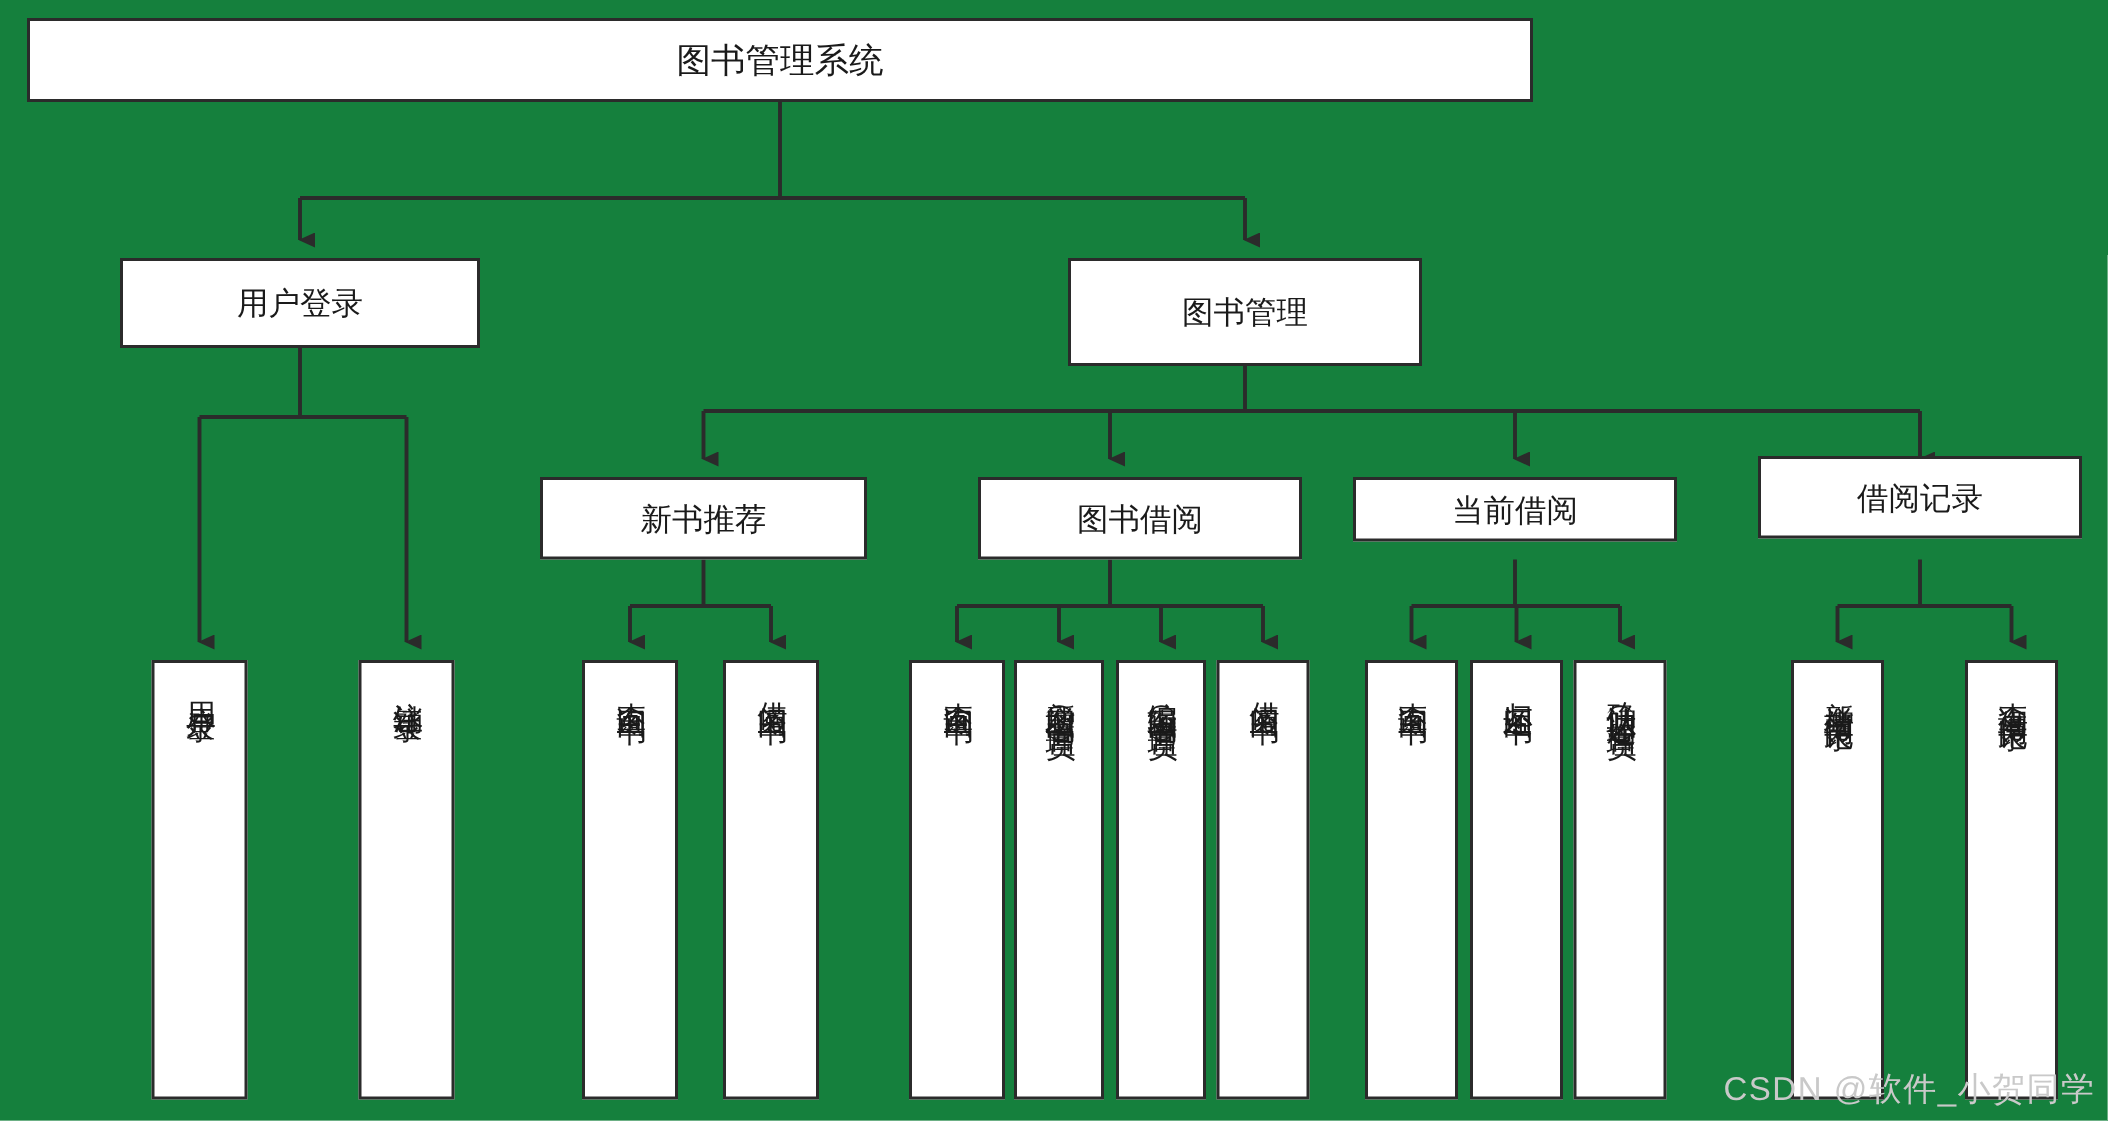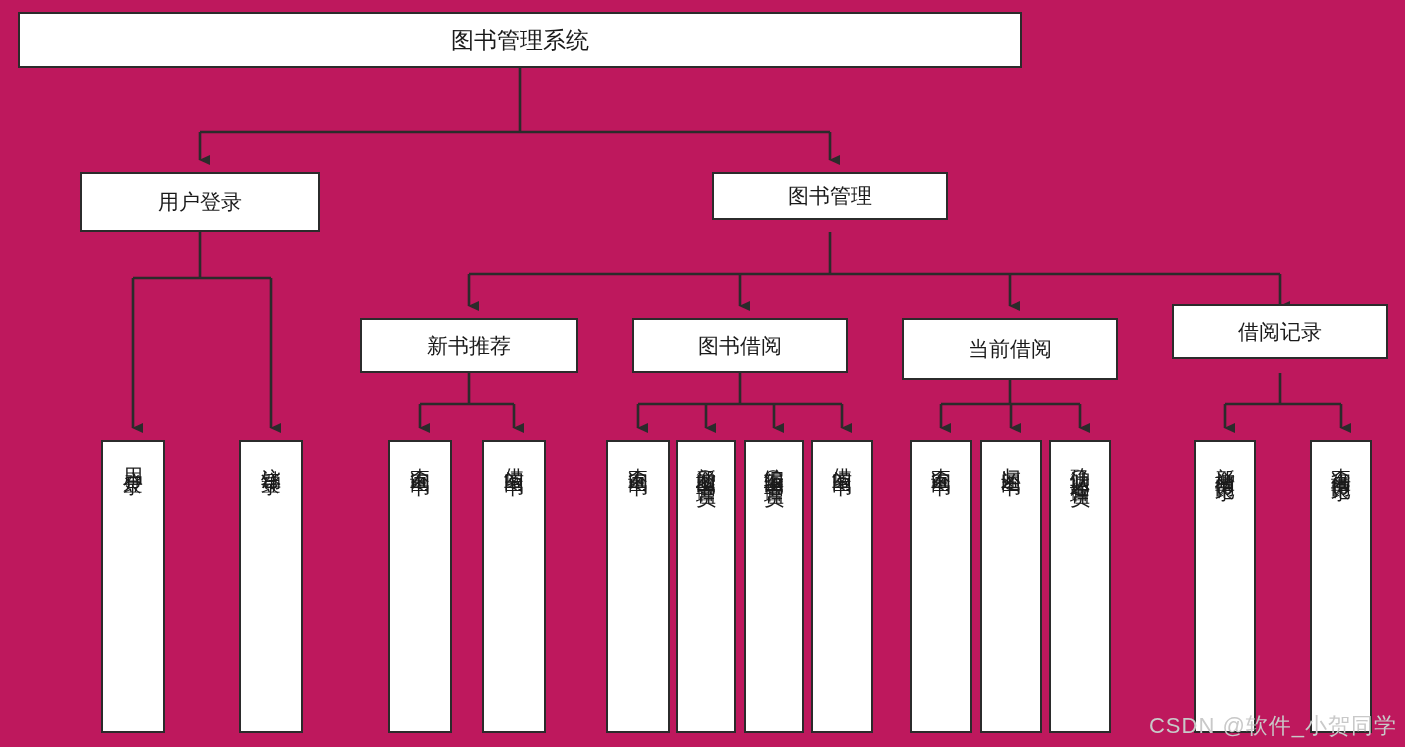--- a/index.html
+++ b/index.html
@@ -1,18 +1,18 @@
 <!DOCTYPE html>
 <html><head>
 <meta charset="utf-8">
 <style>
   html,body{margin:0;padding:0;background:#ffffff;}
   body{width:1405px;height:747px;overflow:hidden;
        font-family:"Liberation Sans","DejaVu Sans",sans-serif;}
-  #stage{position:relative;width:1405px;height:747px;background:#be185d;}
+  #stage{position:relative;width:1405px;height:747px;background:#15803d;}
   svg#wires{position:absolute;left:0;top:0;width:1405px;height:747px;}
 
   .node{position:absolute;box-sizing:border-box;background:#ffffff;
         border:2px solid #2b2b2b;display:flex;align-items:center;
         justify-content:center;color:#1a1a1a;}
   .node.root{font-size:23px;}
   .node.lvl2{font-size:21px;}
   .node.lvl3{font-size:21px;}
   .node.leaf{font-size:20px;padding:10px 0;align-items:flex-start;}
   .vtext{writing-mode:vertical-rl;text-orientation:upright;
@@ -77,31 +77,31 @@
     </g>
   </svg>
 
   <div class="node root" style="left:18px;top:12px;width:1004px;height:56px;">
     <span class="htext">图书管理系统</span>
   </div>
 
   <div class="node lvl2" style="left:80px;top:172px;width:240px;height:60px;">
     <span class="htext">用户登录</span>
   </div>
-  <div class="node lvl2" style="left:712px;top:172px;width:236px;height:48px;">
+  <div class="node lvl2" style="left:712px;top:172px;width:236px;height:72px;">
     <span class="htext">图书管理</span>
   </div>
 
   <div class="node lvl3" style="left:360px;top:318px;width:218px;height:55px;">
     <span class="htext">新书推荐</span>
   </div>
-  <div class="node lvl3" style="left:632px;top:318px;width:216px;height:55px;">
+  <div class="node lvl3" style="left:652px;top:318px;width:216px;height:55px;">
     <span class="htext">图书借阅</span>
   </div>
-  <div class="node lvl3" style="left:902px;top:318px;width:216px;height:62px;text-align:center;">
+  <div class="node lvl3" style="left:902px;top:318px;width:216px;height:43px;text-align:center;">
     <span class="htext">当前借阅</span>
   </div>
   <div class="node lvl3" style="left:1172px;top:304px;width:216px;height:55px;">
     <span class="htext">借阅记录</span>
   </div>
 
   <div class="node leaf" style="left:101px;top:440px;width:64px;height:293px;">
     <span class="vtext">用户登录</span>
   </div>
   <div class="node leaf" style="left:239px;top:440px;width:64px;height:293px;">

